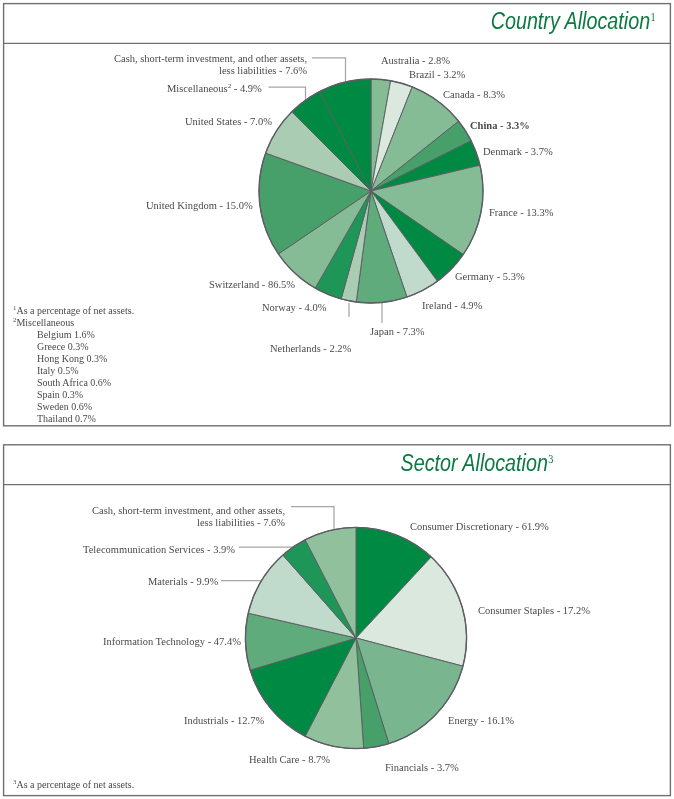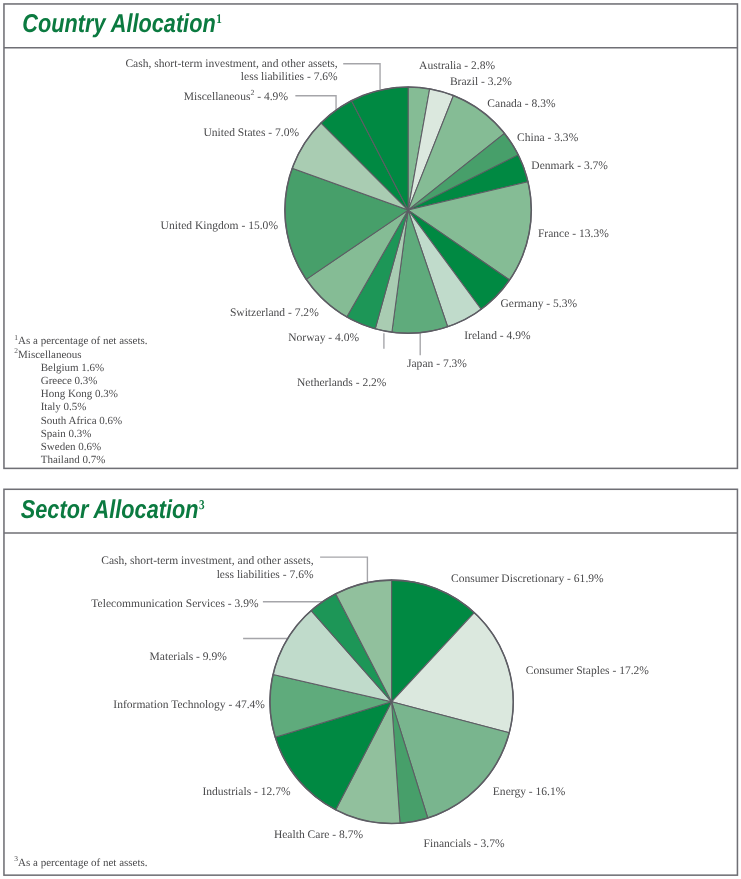--- a/index.html
+++ b/index.html
@@ -1,22 +1,22 @@
 <!DOCTYPE html>
 <html><head>
 <meta charset="utf-8">
 <style>
   html,body{margin:0;padding:0;background:#ffffff;}
   body{width:674px;height:799px;font-family:"Liberation Serif",serif;
        -webkit-font-smoothing:antialiased;}
   .page{position:relative;width:674px;height:799px;overflow:hidden;}
   .panel{position:absolute;background:#fff;box-sizing:border-box;}
   .titlebar{position:absolute;left:0;right:0;top:0;height:40px;box-sizing:border-box;}
-  .title{position:absolute;left:0;right:0;top:6px;text-align:left;color:#0b7a40;
-         font-family:"Liberation Sans",sans-serif;font-style:italic;font-weight:700;
+  .title{position:absolute;left:0;right:0;top:6px;text-align:right;color:#0b7a40;
+         font-family:"Liberation Sans",sans-serif;font-style:italic;font-weight:400;
          font-size:23.5px;line-height:24px;letter-spacing:0px;}
   .title .tinner{display:inline-block;transform:scaleX(0.84);transform-origin:center;}
   .title sup{font-size:0.52em;font-style:normal;font-family:"Liberation Serif",serif;vertical-align:baseline;position:relative;top:-0.62em;left:0.04em;line-height:0;}
   .lbl{position:absolute;font-family:"Liberation Serif",serif;font-size:10.5px;
        line-height:12.2px;color:#4a4a4c;white-space:nowrap;text-align:right;}
   .lbl sup{font-size:0.68em;vertical-align:super;line-height:0;}
   .fnblock{position:absolute;font-family:"Liberation Serif",serif;font-size:10px;
            line-height:11.95px;color:#4a4a4c;white-space:nowrap;}
   .fnblock sup{font-size:0.68em;vertical-align:super;line-height:0;}
   .fnindent{padding-left:24px;}
@@ -80,41 +80,41 @@
         <path d="M 356.00 638.00 L 282.86 555.04 A 110.6 110.6 0 0 1 305.17 539.77 Z" fill="#1d9657" stroke="#5d5d64" stroke-width="0.95" stroke-linejoin="round"></path>
         <path d="M 356.00 638.00 L 305.17 539.77 A 110.6 110.6 0 0 1 356.00 527.40 Z" fill="#91c09d" stroke="#5d5d64" stroke-width="0.95" stroke-linejoin="round"></path>
         <circle cx="356" cy="638" r="110.6" fill="none" stroke="#5d5d64" stroke-width="1.4"></circle>
       </g>
     </svg>
 
   <div id="labels">
       <div class="lbl" style="left: 381px; top: 55px;">Australia - 2.8%</div>
       <div class="lbl" style="left: 409px; top: 69px;">Brazil - 3.2%</div>
       <div class="lbl" style="left: 443px; top: 89px;">Canada - 8.3%</div>
-      <div class="lbl" style="left: 470px; top: 120px;">China - 3.3%</div>
+      <div class="lbl" style="left: 470px; top: 120px; font-weight: bold;">China - 3.3%</div>
       <div class="lbl" style="left: 483px; top: 146px;">Denmark - 3.7%</div>
       <div class="lbl" style="left: 489px; top: 207px;">France - 13.3%</div>
       <div class="lbl" style="left: 455px; top: 271px;">Germany - 5.3%</div>
       <div class="lbl" style="left: 422px; top: 300px;">Ireland - 4.9%</div>
       <div class="lbl" style="left: 360px; top: 326px; margin-left: 10px;">Japan - 7.3%</div>
       <div class="lbl" style="left: 270px; top: 323px; margin-top: 20px;">Netherlands - 2.2%</div>
       <div class="lbl" style="left: 262px; top: 302px;">Norway - 4.0%</div>
-      <div class="lbl" style="left: 209px; top: 279px;">Switzerland - 7.2%</div>
+      <div class="lbl" style="left: 209px; top: 279px;">Switzerland - 86.5%</div>
       <div class="lbl" style="left: 146px; top: 200px;">United Kingdom - 15.0%</div>
       <div class="lbl" style="left: 185px; top: 116px;">United States - 7.0%</div>
       <div class="lbl" style="left: 167px; top: 83px;">Miscellaneous<sup>2</sup> - 4.9%</div>
       <div class="lbl" style="left: 114px; top: 53px;">Cash, short-term investment, and other assets,<br>less liabilities - 7.6%</div>
       <div class="lbl" style="left: 410px; top: 521px;">Consumer Discretionary - 61.9%</div>
       <div class="lbl" style="left: 478px; top: 605px;">Consumer Staples - 17.2%</div>
       <div class="lbl" style="left: 448px; top: 715px;">Energy - 16.1%</div>
       <div class="lbl" style="left: 385px; top: 762px;">Financials - 3.7%</div>
       <div class="lbl" style="left: 249px; top: 754px;">Health Care - 8.7%</div>
       <div class="lbl" style="left: 184px; top: 715px;">Industrials - 12.7%</div>
       <div class="lbl" style="left: 103px; top: 636px;">Information Technology - 47.4%</div>
-      <div class="lbl" style="left: 136px; top: 576px; margin-top: 16px;">Materials - 9.9%</div>
+      <div class="lbl" style="left: 148px; top: 576px;">Materials - 9.9%</div>
       <div class="lbl" style="left: 83px; top: 544px;">Telecommunication Services - 3.9%</div>
       <div class="lbl" style="left: 92px; top: 505px;">Cash, short-term investment, and other assets,<br>less liabilities - 7.6%</div>
     </div>
   <div id="footnotes1" class="fnblock" style="left:13px;top:305px;">
       <div><sup>1</sup>As a percentage of net assets.</div>
       <div><sup>2</sup>Miscellaneous</div>
       <div class="fnindent">Belgium 1.6%</div>
       <div class="fnindent">Greece 0.3%</div>
       <div class="fnindent">Hong Kong 0.3%</div>
       <div class="fnindent">Italy 0.5%</div>

